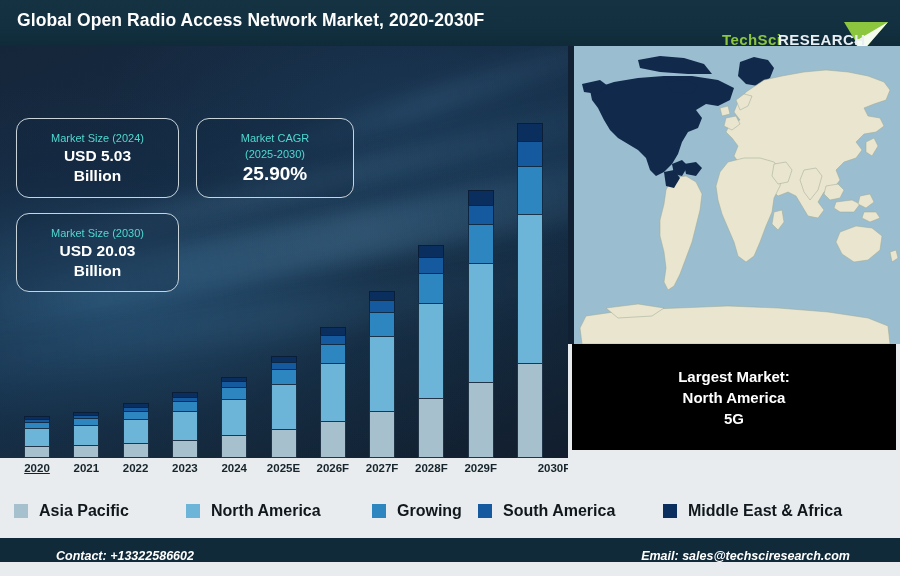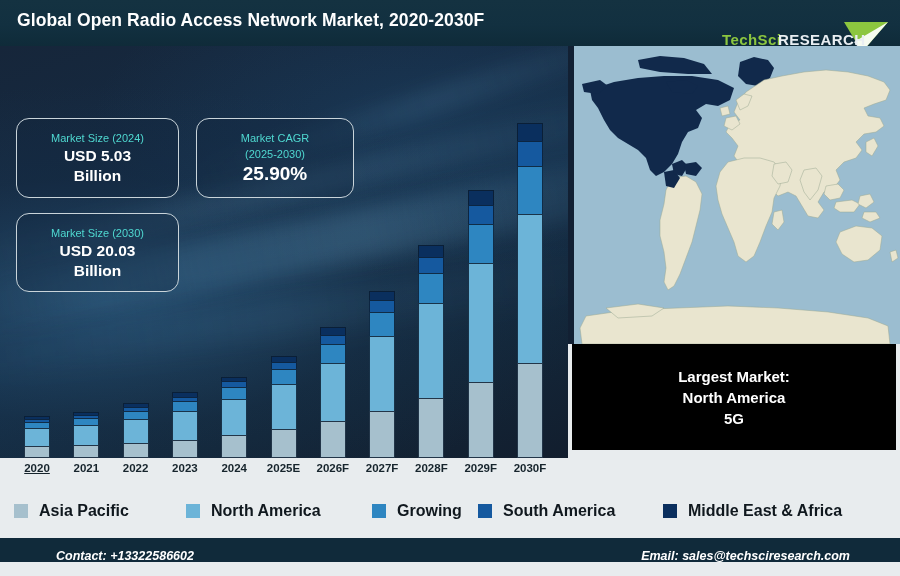--- a/index.html
+++ b/index.html
@@ -259,21 +259,21 @@
       <div class="xtick" style="left: 37px; text-decoration: underline;">2020</div>
       <div class="xtick" style="left: 86.3px;">2021</div>
       <div class="xtick" style="left: 135.6px;">2022</div>
       <div class="xtick" style="left: 184.9px;">2023</div>
       <div class="xtick" style="left: 234.2px;">2024</div>
       <div class="xtick" style="left: 283.5px;">2025E</div>
       <div class="xtick" style="left: 332.8px;">2026F</div>
       <div class="xtick" style="left: 382.1px;">2027F</div>
       <div class="xtick" style="left: 431.4px;">2028F</div>
       <div class="xtick" style="left: 480.7px;">2029F</div>
-      <div class="xtick" style="left: 530px;">2030F</div>
+      <div class="xtick" style="left: 554px;">2030F</div>
     </div>
 
   <div class="map-panel">
     <svg viewBox="0 0 332 298" preserveAspectRatio="none" aria-hidden="true">
       <rect x="0" y="0" width="332" height="298" fill="#9bbdd0"></rect>
       <g fill="#e9e5cf" stroke="#9aa893" stroke-width="0.5">
 
         <path d="M172,16 L186,11 L200,14 L206,22 L202,32 L190,40 L178,38 L170,30 Z" fill="#11294b" stroke="none"></path>
 
         <path d="M178,46 L196,34 L214,30 L236,26 L258,24 L280,26 L300,30 L316,36 L322,44 L318,54 L306,58 L296,62 L300,70 L312,72 L316,80 L308,86 L296,88 L288,96 L294,104 L288,112 L276,116 L268,124 L272,134 L266,142 L256,146 L250,156 L256,164 L250,172 L240,170 L234,160 L228,150 L220,146 L210,150 L204,144 L200,134 L192,130 L184,132 L178,126 L172,118 L166,110 L170,100 L164,92 L158,86 L162,78 L172,74 L166,66 L170,56 Z"></path>

